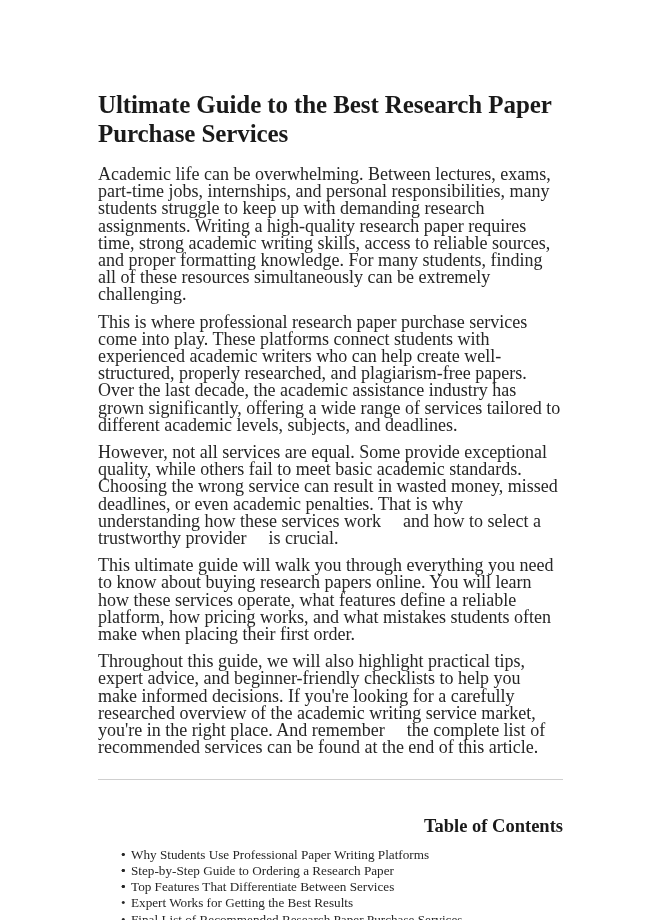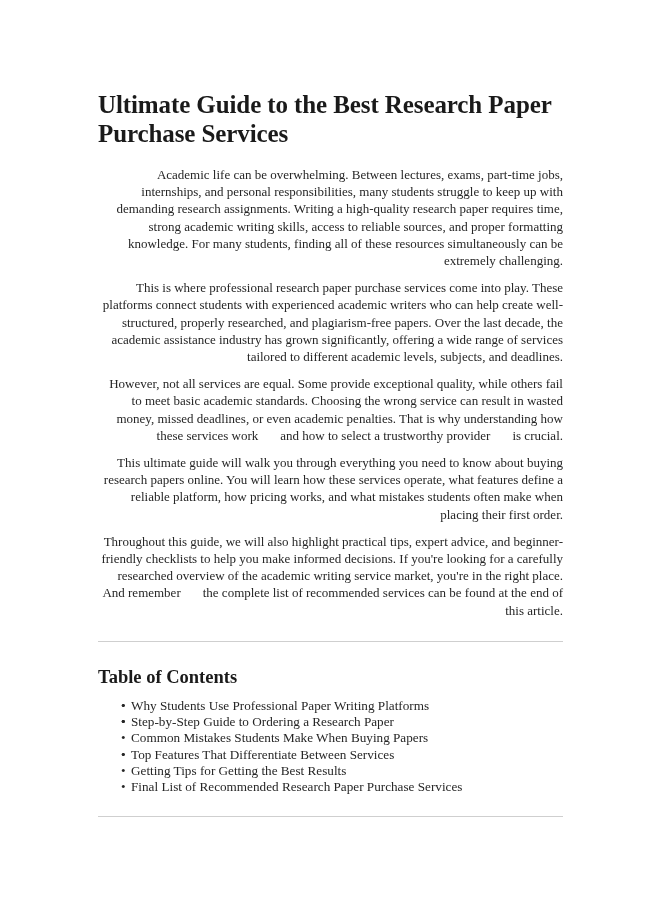--- a/index.html
+++ b/index.html
@@ -29,25 +29,25 @@
   .doc-title {
     font-size: 25px;
     font-weight: bold;
     line-height: 29px;
     color: #1a1a1a;
     margin: 0 0 18px 0;
     letter-spacing: -0.1px;
     font-family: "Liberation Serif", "DejaVu Serif", serif;
   }
   .para {
-    font-size: 13px;
+    font-size: 18px;
     line-height: 17.2px;
     color: #262626;
     margin: 0 0 10px 0;
-    text-align: right;
+    text-align: left;
     font-family: "Liberation Serif", "DejaVu Serif", serif;
   }
   .para:last-of-type {
     margin-bottom: 4px;
   }
   .gap {
     display: inline-block;
     width: 22px;
   }
   .divider {
@@ -58,22 +58,23 @@
     width: 465px;
   }
   .divider-top-wrap {
     margin-top: 22px;
   }
   .section-title {
     font-size: 18.5px;
     font-weight: bold;
     line-height: 22px;
     color: #1a1a1a;
-    margin: 24px 0 10px 0;
+    margin: 35px 0 10px 0;
     font-family: "Liberation Serif", "DejaVu Serif", serif;
+    text-align: right;
   }
   .toc-list {
     list-style: none;
     margin: 0;
     padding: 0 0 0 23px;
   }
   .toc-list li {
     position: relative;
     font-size: 13.2px;
     line-height: 16.3px;
@@ -116,24 +117,24 @@
     </div>
 
     <h2 class="section-title">Table of Contents</h2>
 
     <ul class="toc-list">
       <li><span class="bullet">•</span></li>
       <li><span class="bullet">•</span><span>Why Students Use Professional Paper Writing Platforms</span></li>
       <li><span class="bullet">•</span></li>
       <li><span class="bullet">•</span></li>
       <li><span class="bullet">•</span><span>Step-by-Step Guide to Ordering a Research Paper</span></li>
-      <li><span class="bullet">•</span><span>Common Mistakes Students Make When Buying Papers</span></li>
+      <li><span class="bullet">•</span></li>
       <li><span class="bullet">•</span></li>
       <li><span class="bullet">•</span><span>Top Features That Differentiate Between Services</span></li>
-      <li><span class="bullet">•</span><span>Getting Tips for Getting the Best Results</span></li>
+      <li><span class="bullet">•</span><span>Expert Works for Getting the Best Results</span></li>
       <li><span class="bullet">•</span><span>Final List of Recommended Research Paper Purchase Services</span></li>
     </ul>
 
     <div class="divider-bottom-wrap">
       <hr class="divider">
     </div>
 
   </div>
 </div>
 

